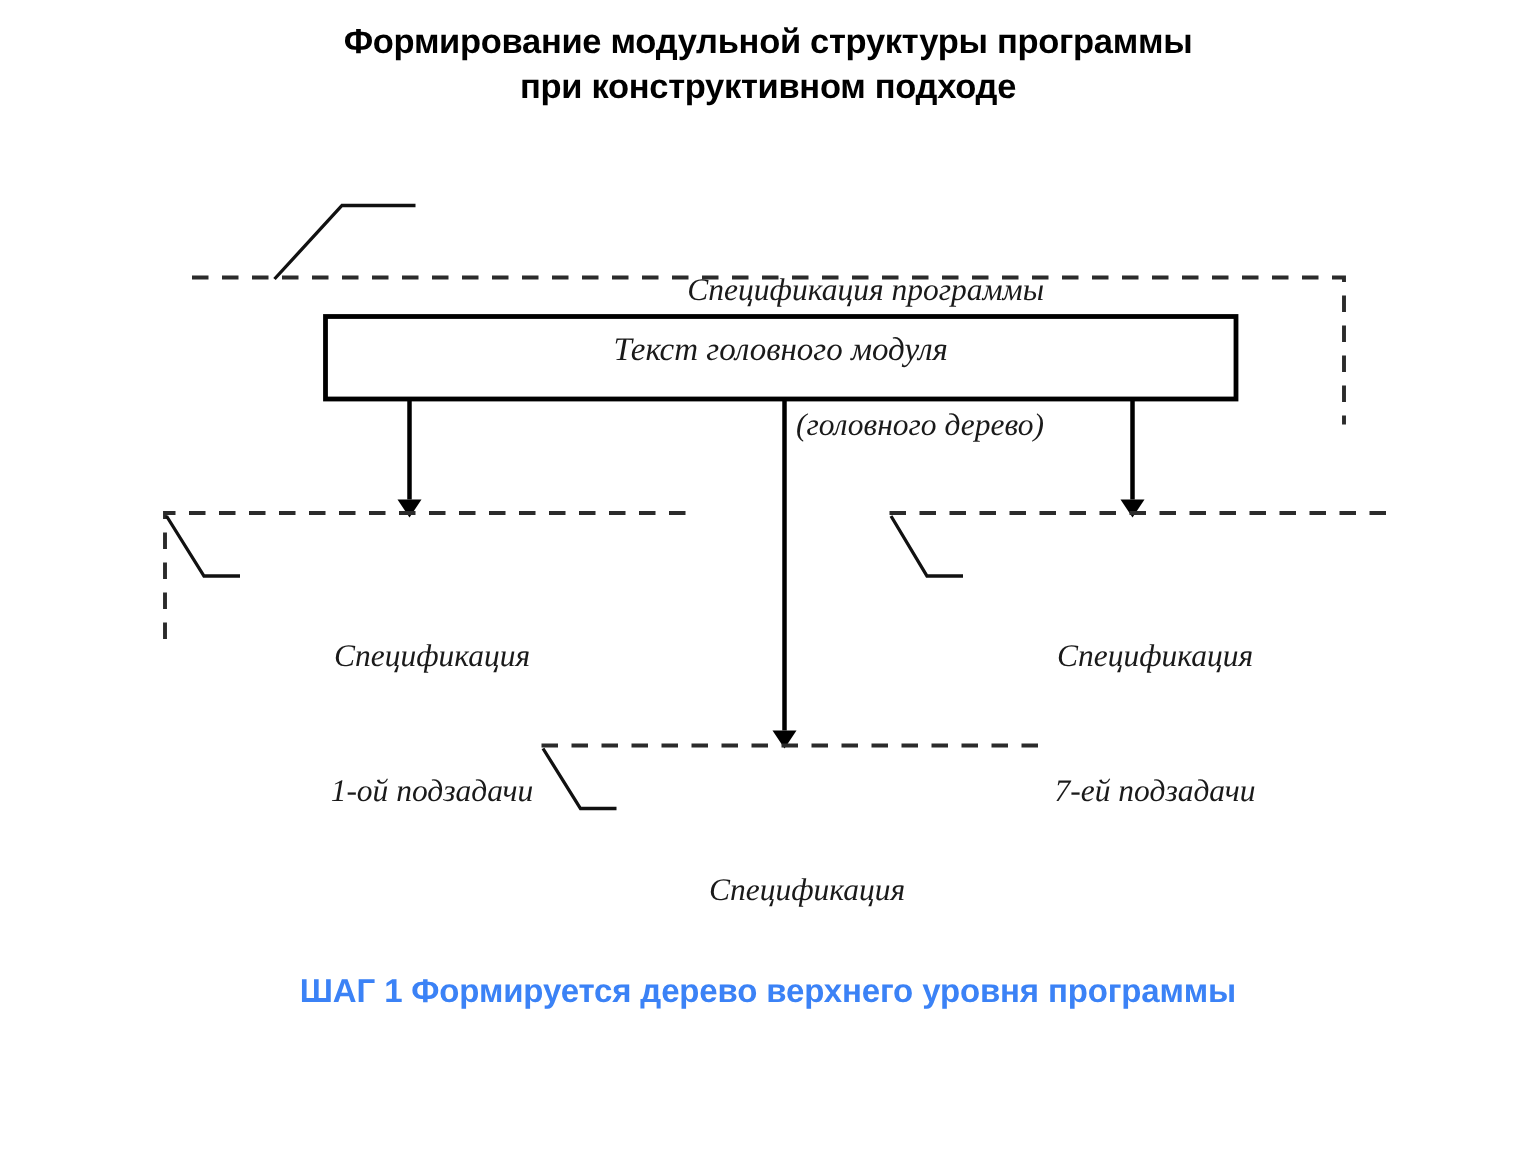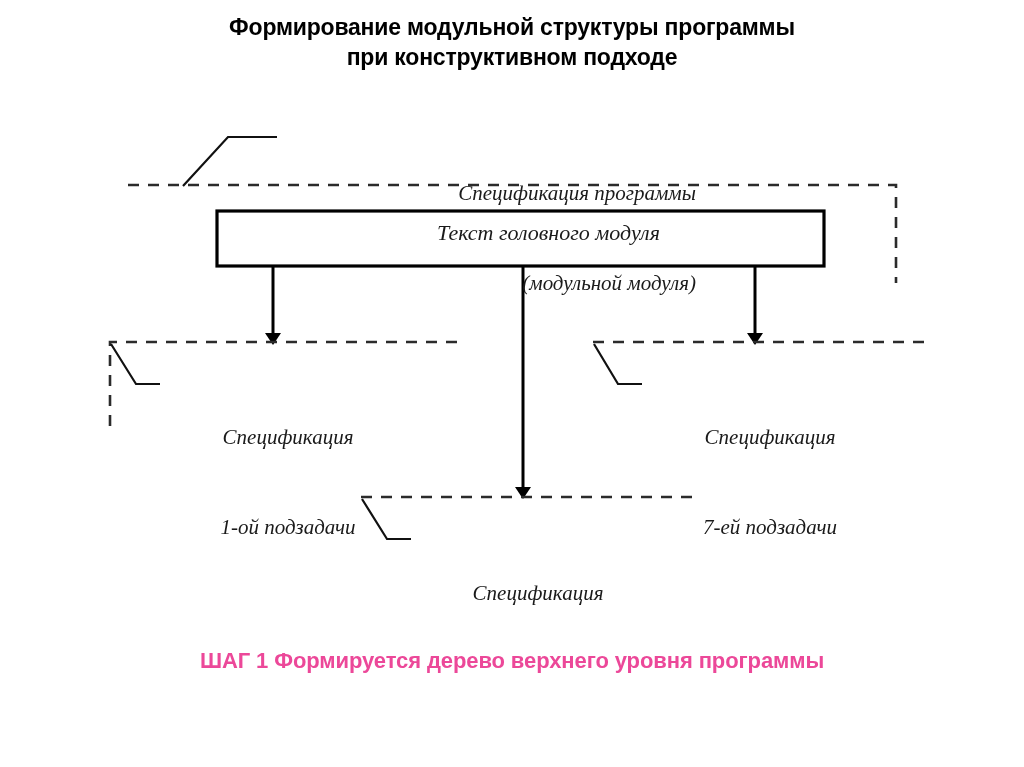--- a/index.html
+++ b/index.html
@@ -40,21 +40,21 @@
   .caption {
     position: absolute;
     left: 62px;
     top: 645px;
     width: 900px;
     text-align: center;
     font-family: "Liberation Sans", sans-serif;
     font-weight: bold;
     font-size: 22px;
     line-height: 31px;
-    color: #ec4899;
+    color: #3b82f6;
     letter-spacing: -0.1px;
   }
   .node-label {
     position: absolute;
     font-family: "Liberation Serif", "DejaVu Serif", serif;
     font-style: italic;
     font-size: 21px;
     line-height: 30px;
     color: #1a1a1a;
     white-space: pre;
@@ -62,21 +62,20 @@
   .box-label {
     position: absolute;
     left: 217px;
     top: 220px;
     width: 607px;
     text-align: center;
     font-family: "Liberation Serif", "DejaVu Serif", serif;
     font-style: italic;
     font-size: 22px;
     color: #1a1a1a;
-    padding-left: 28px;
   }
   .spec-top {
     left: 276px;
     top: 118px;
     width: 420px;
     text-align: right;
   }
   .spec-1 {
     left: 163px;
     top: 362px;
@@ -128,21 +127,21 @@
 
     <path d="M 593 342 L 930 342" fill="none" stroke="#2b2b2b" stroke-width="2.6" stroke-dasharray="11 9" stroke-linecap="butt"></path>
     <path d="M 594 344 L 618 384 L 642 384" fill="none" stroke="#111111" stroke-width="2.2" stroke-linejoin="miter"></path>
 
     <path d="M 361 497 L 700 497" fill="none" stroke="#2b2b2b" stroke-width="2.6" stroke-dasharray="11 9" stroke-linecap="butt"></path>
     <path d="M 362 499 L 387 539 L 411 539" fill="none" stroke="#111111" stroke-width="2.2" stroke-linejoin="miter"></path>
   </svg>
 
   <div class="node-label spec-top">
     <div>Спецификация программы</div>
-    <div>(модульной модуля)</div>
+    <div>(головного дерево)</div>
   </div>
 
   <div class="box-label">Текст головного модуля</div>
 
   <div class="node-label spec-1">
     <div>Спецификация</div>
     <div>1-ой подзадачи</div>
   </div>
 
   <div class="node-label spec-3">

